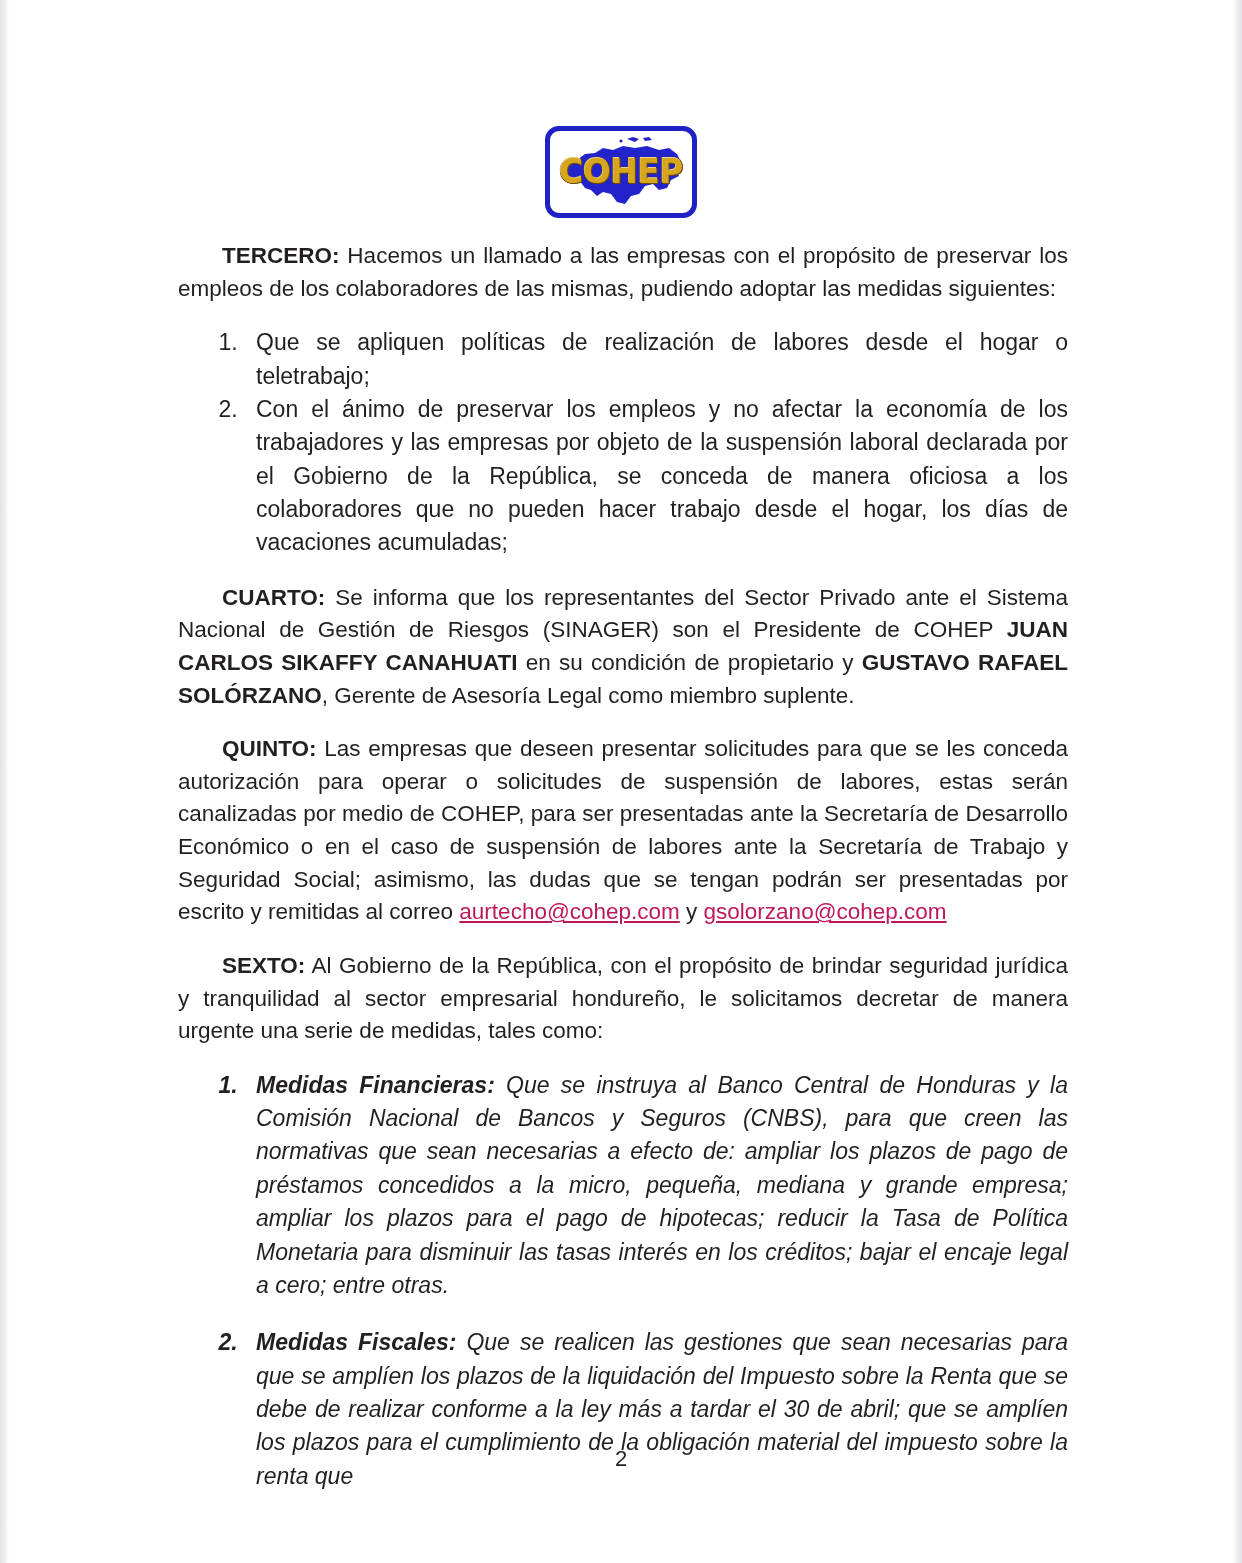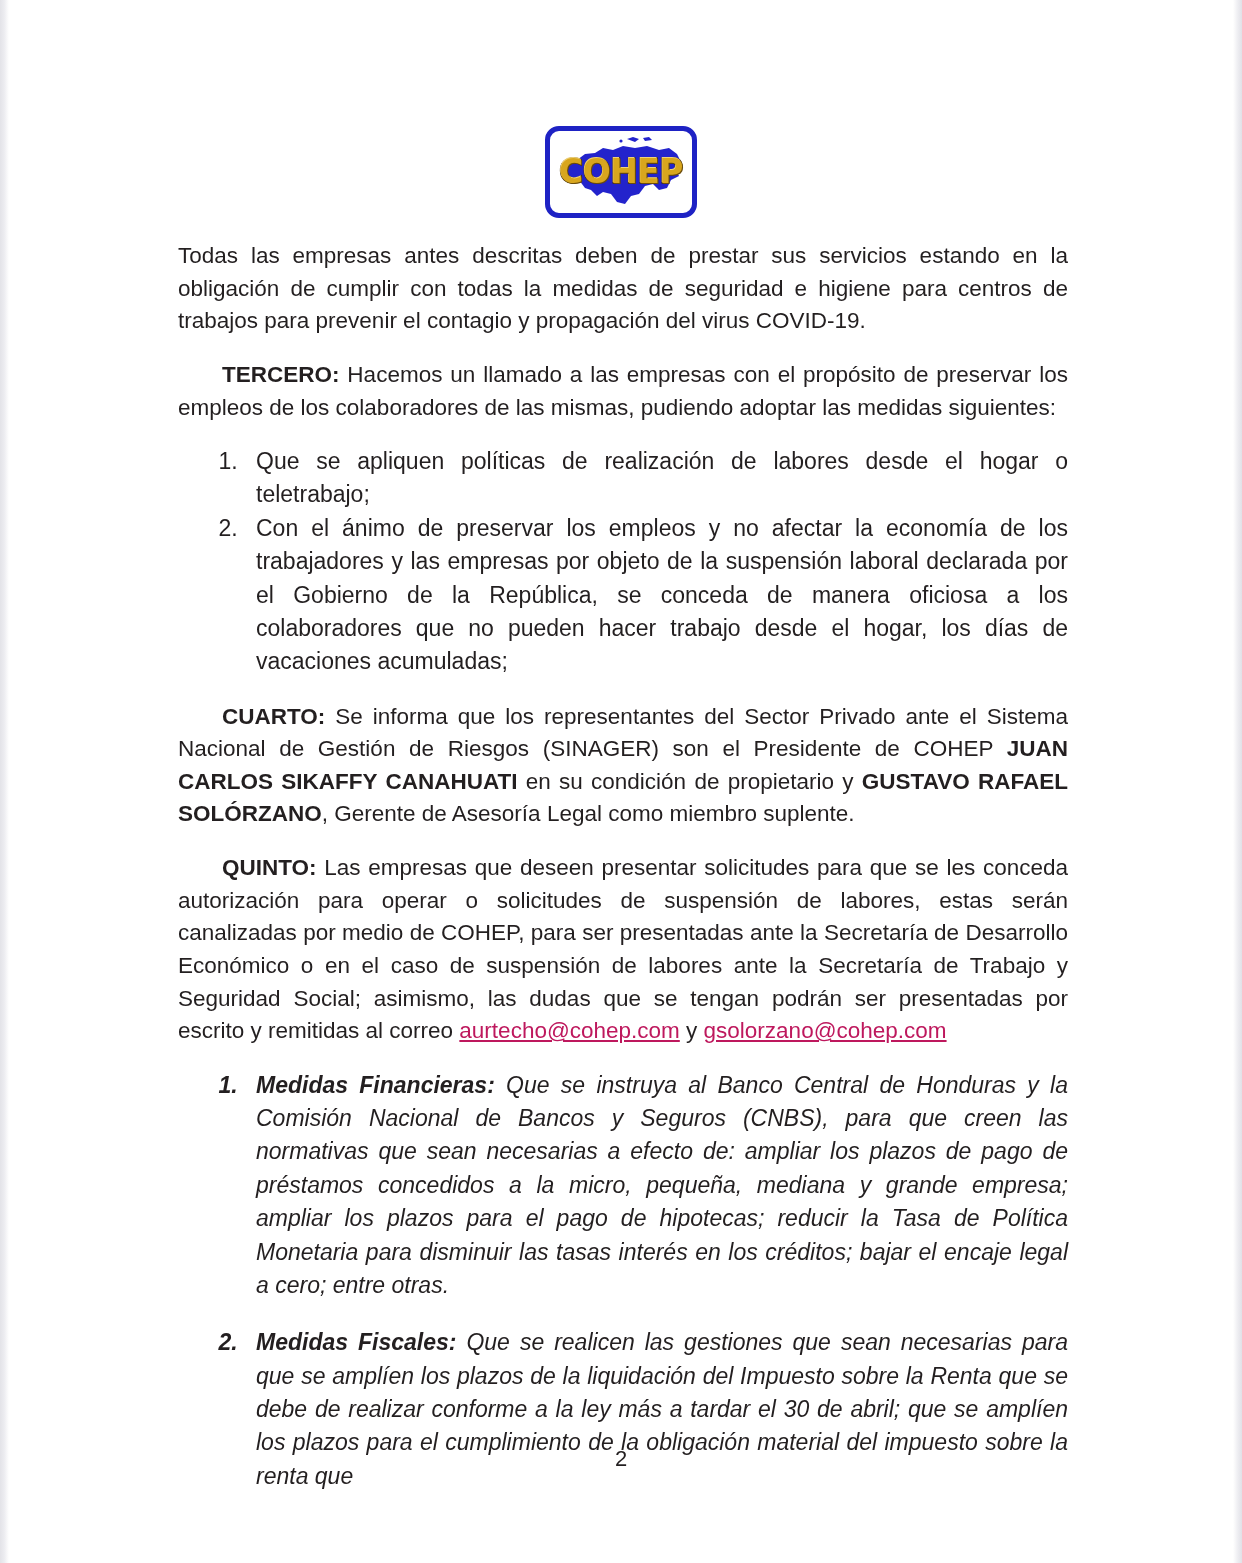--- a/index.html
+++ b/index.html
@@ -153,33 +153,33 @@
         <path fill="#2323cc" d="M72,5 L78,3 L84,5 L80,8 Z"></path>
         <path fill="#2323cc" d="M88,4 L94,3 L97,6 L90,7 Z"></path>
         <circle fill="#2323cc" cx="66" cy="7" r="1.6"></circle>
       </svg>
       <div class="logo-text">COHEP</div>
     </div>
   </div>
 
   <div class="content">
 
-    <p class="para">Todas las empresas antes descritas deben de prestar sus servicios estando en la obligación de cumplir con todas la medidas de seguridad e higiene para centros de trabajos para prevenir el contagio y propagación del virus COVID-19.</p>
 
     <p class="para"><span class="lead">TERCERO:</span><span> Hacemos un llamado a las empresas con el propósito de preservar los empleos de los colaboradores de las mismas, pudiendo adoptar las medidas siguientes:</span></p>
 
     <ol class="list">
       <li>Que se apliquen políticas de realización de labores desde el hogar o teletrabajo;</li>
       <li>Con el ánimo de preservar los empleos y no afectar la economía de los trabajadores y las empresas por objeto de la suspensión laboral declarada por el Gobierno de la República, se conceda de manera oficiosa a los colaboradores que no pueden hacer trabajo desde el hogar, los días de vacaciones acumuladas;</li>
     </ol>
 
     <p class="para"><span class="lead">CUARTO:</span><span> Se informa que los representantes del Sector Privado ante el Sistema Nacional de Gestión de Riesgos (SINAGER) son el Presidente de COHEP </span><span class="b">JUAN CARLOS SIKAFFY CANAHUATI</span><span> en su condición de propietario y </span><span class="b">GUSTAVO RAFAEL SOLÓRZANO</span><span>, Gerente de Asesoría Legal como miembro suplente.</span></p>
 
     <p class="para"><span class="lead">QUINTO:</span><span> Las empresas que deseen presentar solicitudes para que se les conceda autorización para operar o solicitudes de suspensión de labores, estas serán canalizadas por medio de COHEP, para ser presentadas ante la Secretaría de Desarrollo Económico o en el caso de suspensión de labores ante la Secretaría de Trabajo y Seguridad Social; asimismo, las dudas que se tengan podrán ser presentadas por escrito y remitidas al correo </span><a class="maillink" href="#">aurtecho@cohep.com</a><span> y </span><a class="maillink" href="#">gsolorzano@cohep.com</a></p>
 
+    <p class="para"><span class="lead">SEXTO:</span><span> Al Gobierno de la República, con el propósito de brindar seguridad jurídica y tranquilidad al sector empresarial hondureño, le solicitamos decretar de manera urgente una serie de medidas, tales como:</span></p>
 
     <ol class="list spaced bold-markers">
       <li><span class="b">Medidas Financieras:</span><span class="body">  Que se instruya al Banco Central de Honduras y la Comisión Nacional de Bancos y Seguros (CNBS), para que creen las normativas que sean necesarias a efecto de: ampliar los plazos de pago de préstamos concedidos a la micro, pequeña, mediana y grande empresa; ampliar los plazos para el pago de hipotecas; reducir la Tasa de Política Monetaria para disminuir las tasas interés en los créditos;  bajar el encaje legal a cero; entre otras.</span></li>
       <li><span class="b">Medidas Fiscales:</span><span class="body"> Que se realicen las gestiones que sean necesarias para que se amplíen los plazos de la liquidación del Impuesto sobre la Renta que se debe de realizar conforme a la ley más a tardar el 30 de abril; que se amplíen los plazos para el cumplimiento de la obligación material del impuesto sobre la renta que</span></li>
     </ol>
 
   </div>
 
   <div class="page-number">2</div>
 

